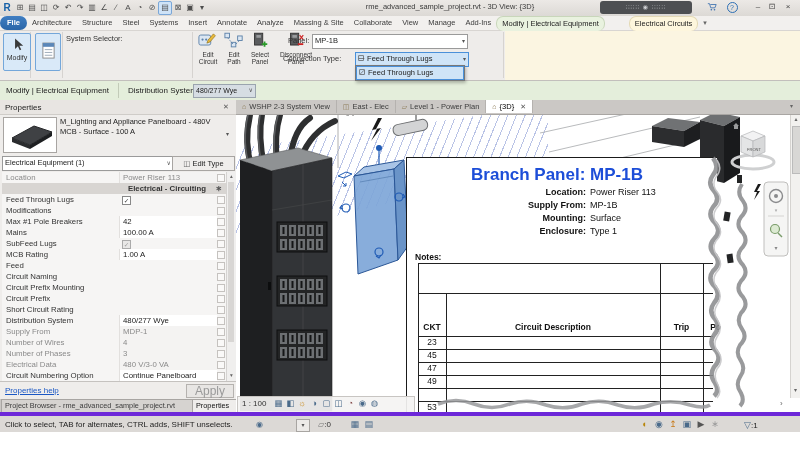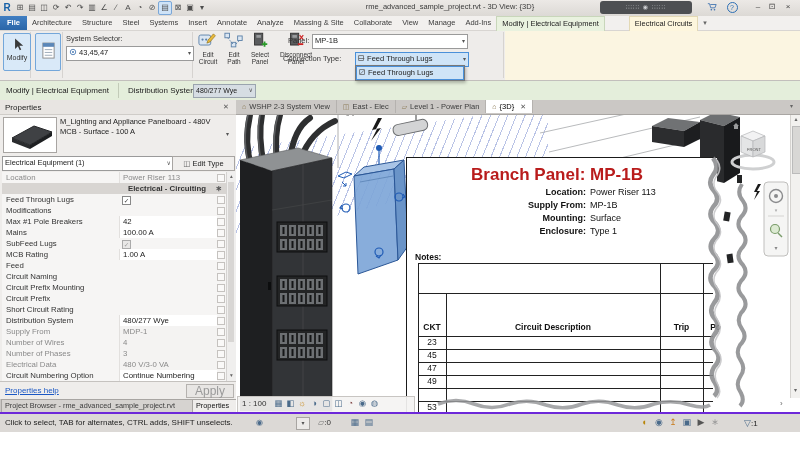--- a/index.html
+++ b/index.html
@@ -10,21 +10,21 @@
   #titlebar{left:0;top:0;width:800px;height:16px;background:linear-gradient(#ece9e6,#dcd9d5);border-bottom:1px solid #c9c6c2;}
   .qat-ic{display:inline-block;width:12px;font-size:8px;line-height:15px;text-align:center;color:#4d4d4d;vertical-align:top;}
   .qat-ic.logo{color:#1761a8;font-weight:bold;font-size:10px;width:14px;}
   .qat-ic.hl{background:#cfe3f7;border:1px solid #7aa7d8;border-radius:2px;line-height:12px;height:12px;margin-top:1px;}
   #win-title{left:300px;top:2px;width:300px;text-align:center;font-size:7.5px;color:#3a3a3a;}
   #infocenter{left:600px;top:1px;width:92px;height:13px;background:#4d4f52;border-radius:3px;color:#cfd0d2;font-size:6px;line-height:13px;text-align:center;letter-spacing:1px;}
   .tb-btn{top:2px;font-size:8px;color:#444;width:12px;text-align:center;}
   .help-circ{display:inline-block;width:9px;height:9px;border:1px solid #2d6fb5;border-radius:50%;color:#2d6fb5;font-size:7px;line-height:9px;text-align:center;}
   
   #tabsrow{left:0;top:16px;width:800px;height:14px;background:#f2f0ee;border-bottom:1px solid #d8d5d2;white-space:nowrap;}
-  .rtab{display:inline-block;height:14px;line-height:14px;padding:0 5px;font-size:7.5px;color:#3c3c3c;vertical-align:top;}
+  .rtab{display:inline-block;height:14px;line-height:14px;padding:0 5px;font-size:7.5px;color:#3c3c3c;vertical-align:top;border-radius:7px;}
   .rtab.file{background:linear-gradient(#3f7ec2,#2a66a8);color:#fff;padding:0 7px;font-weight:bold;}
   .rtab.active{background:#e9f2df;border:1px solid #c8d6ba;border-bottom:none;color:#222;}
   .rtab.contextual{background:#fdf6dd;border:1px solid #e3d9b5;border-bottom:none;margin-left:24px;color:#222;}
   .rtab.toggle{color:#666;font-size:7px;}
   
   #ribbon{left:0;top:31px;width:800px;height:49px;background:#eeecea;border-bottom:1px solid #c2bfbc;}
   #ribbon-cream{left:505px;top:31px;width:295px;height:49px;background:#fbf5e1;}
   .rib-sep{width:1px;background:#d6d3d0;top:32px;height:46px;}
   .grp-label{top:70px;font-size:7px;color:#555;text-align:center;}
   .big-btn{top:2px;border:1px solid transparent;border-radius:2px;text-align:center;font-size:7px;color:#333;}
@@ -58,33 +58,33 @@
   .vtab.active{background:#fff;color:#000;}
   .vtab .x{margin-left:6px;color:#555;font-size:7px;}
   
   #canvas{left:236px;top:114px;width:564px;height:298px;background:#fff;z-index:1;}
   #hatch{left:236px;top:106px;width:312px;height:142px;z-index:2;
      background:repeating-linear-gradient(112deg,rgba(255,255,255,0) 0 7px,rgba(115,135,205,.5) 7px 8px);
      clip-path:polygon(0 30%,100% 0,100% 42%,0 94%);}
   #mainsvg{left:0;top:0;width:800px;height:450px;z-index:3;pointer-events:none;}
   #tornsvg{left:0;top:0;width:800px;height:450px;z-index:5;pointer-events:none;}
   #sheet{left:406px;top:157px;width:310px;height:255px;background:#fff;border-top:1px solid #1a1a1a;border-left:1px solid #1a1a1a;z-index:4;}
-  #sheet-title{position:absolute;left:0;top:7px;width:300px;text-align:center;font-size:17px;font-weight:bold;color:#b91c1c;font-family:"Liberation Sans",sans-serif;}
+  #sheet-title{position:absolute;left:0;top:7px;width:300px;text-align:center;font-size:17px;font-weight:bold;color:#1d4ed8;font-family:"Liberation Sans",sans-serif;}
   .sf-row{display:flex;height:13px;font-size:9px;color:#111;}
   .sf-row .sl{width:179px;text-align:right;font-weight:bold;}
   .sf-row .sv{margin-left:4px;}
   .ln{position:absolute;background:#222;}
   .th{position:absolute;font-size:8.5px;font-weight:bold;color:#111;}
   .ckt-num{position:absolute;width:28px;text-align:center;font-size:8.5px;color:#111;}
   
   #vcb{left:237px;top:396px;width:176px;height:15px;background:rgba(244,243,242,.93);border:1px solid #c8c5c2;z-index:6;font-size:8px;line-height:13px;color:#333;white-space:nowrap;}
   .vcb-ic{display:inline-block;width:12px;text-align:center;font-size:8.5px;color:#4a6a8a;}
   #vscroll{left:790px;top:114px;width:10px;height:284px;background:#f2f1ef;border-left:1px solid #d5d3d0;z-index:6;}
   
-  #statusbar{left:0;top:412px;width:800px;height:20px;background:#dcd9d6;border-top:2px solid #6d28d9;z-index:10;font-size:8px;color:#222;}
+  #statusbar{left:0;top:412px;width:800px;height:20px;background:#dcd9d6;border-top:4px solid #6d28d9;z-index:10;font-size:8px;color:#222;}
   .sb-ic{display:inline-block;width:14px;text-align:center;font-size:9px;}
   .sb-combo{position:absolute;background:#fff;border:1px solid #999;font-size:8px;line-height:13px;padding:0 3px;color:#222;}
   #palette-tabs{position:absolute;left:0;top:299px;width:236px;height:13px;background:#c9c6c3;}
   .pal-tab{position:absolute;top:0;height:12px;line-height:12px;font-size:7.3px;color:#3c3c3c;background:#d6d3d0;border:1px solid #a8a5a2;border-bottom:none;padding:0 3px;overflow:hidden;white-space:nowrap;}
   .pal-tab.active{background:#efedeb;color:#111;}
   .link{color:#1a57c4;text-decoration:underline;}
   #whitefoot{left:0;top:432px;width:800px;height:18px;background:#fff;z-index:11;}
 </style>
 </head>
 <body>
@@ -392,27 +392,20 @@
       <svg width="15" height="19" viewBox="0 0 16 20" style="margin-top:8px;">
           <rect x="2" y="1" width="12" height="16" fill="#fff" stroke="#8a8a8a"></rect>
           <rect x="2" y="1" width="12" height="4" fill="#5b87b8"></rect>
           <line x1="4" y1="8" x2="12" y2="8" stroke="#9aa7b5"></line>
           <line x1="4" y1="11" x2="12" y2="11" stroke="#9aa7b5"></line>
           <line x1="4" y1="14" x2="12" y2="14" stroke="#9aa7b5"></line>
         </svg>
     </div>
 
     <div class="abs fld-label" style="left:66px;top:3px;">System Selector:</div>
-    <div class="abs combo" style="left:66px;top:15px;width:122px;height:13px;">
-      <svg width="8" height="8" viewBox="0 0 10 10" style="vertical-align:-1px;">
-          <circle cx="5" cy="5" r="3.4" fill="none" stroke="#3a6fae"></circle>
-          <circle cx="5" cy="5" r="1.1" fill="#3a6fae"></circle>
-        </svg>
-      <span>43,45,47</span><span class="arr">▾</span>
-    </div>
 
     <div id="tools">
         <div class="abs tool-btn" style="left: 195px; width: 26px;">
           <div><svg width="20" height="17" viewBox="0 0 22 18">
               <rect x="1" y="3" width="13" height="11" rx="2" fill="#dbe6f2" stroke="#5b80a8"></rect>
               <circle cx="5" cy="8" r="1.2" fill="#5b80a8"></circle>
               <circle cx="9" cy="8" r="1.2" fill="#5b80a8"></circle>
               <path d="M20 2 L13 10 l-1.5 4 4-1.5 7-8z" transform="scale(0.85)" fill="#e8b93c" stroke="#8a6d1a" stroke-width="0.8"></path>
             </svg></div>
           <div>Edit</div>
@@ -590,21 +583,21 @@
           <span class="val dim">3</span>
           <span class="assoc"></span>
         </div>
         <div class="prow" style="top: 259px;">
           <span class="lbl dim">Electrical Data</span>
           <span class="val dim">480 V/3-0 VA</span>
           <span class="assoc"></span>
         </div>
         <div class="prow" style="top: 270px;">
           <span class="lbl">Circuit Numbering Option</span>
-          <span class="val">Continue Numbering</span>
+          <span class="val">Continue Panelboard</span>
           <span class="assoc"></span>
         </div>
       </div>
     <div class="abs" style="left:226px;top:72px;width:9px;height:209px;background:#f0efee;border-left:1px solid #d5d3d1;">
       <div style="text-align:center;font-size:5.5px;color:#666;line-height:9px;">▴</div>
       <div class="abs" style="left:1px;top:10px;width:6px;height:160px;background:#d8d6d4;"></div>
       <div class="abs" style="left:0;top:200px;width:9px;text-align:center;font-size:5.5px;color:#666;">▾</div>
     </div>
     <div class="abs" style="left:0;top:281px;width:236px;height:1px;background:#c5c2bf;"></div>
     <span class="abs link" style="left:5px;top:286px;font-size:8px;">Properties help</span>

